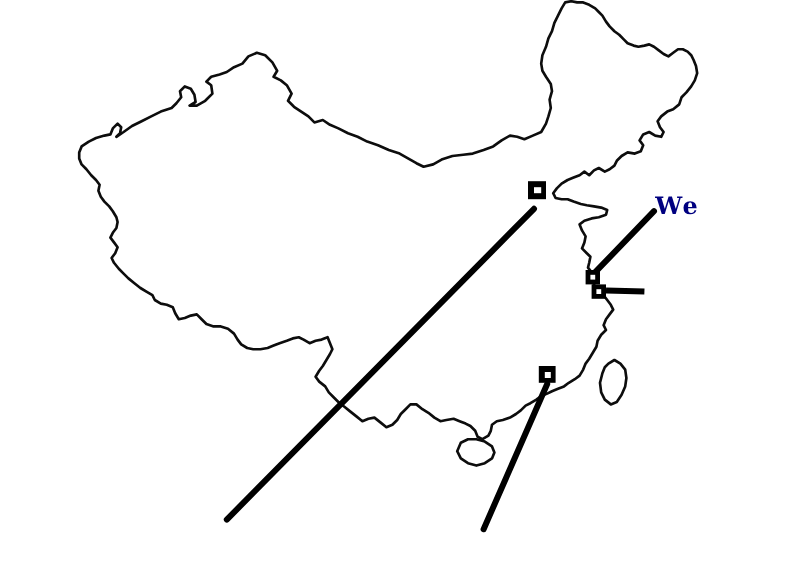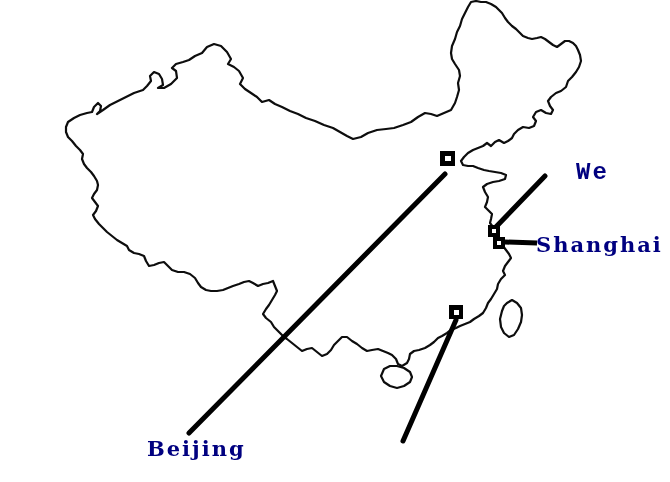--- a/index.html
+++ b/index.html
@@ -21,21 +21,21 @@
     color:#000080;
     font-weight:bold;
     font-size:21px;
     letter-spacing:2px;
     white-space:nowrap;
     line-height:1.1;
   }
   .lbl-beijing{left:147px;top:437px;}
   .lbl-guangzhou{left:358px;top:440px;}
   .lbl-shanghai{left:536px;top:233px;}
-  .lbl-we{left:576px;top:160px;font-size:24px;font-family:Liberation Mono, monospace;}
+  .lbl-we{left:546px;top:160px;font-size:20px;}
 </style>
 </head>
 <body>
 
 <div id="screen">
 
   <svg width="670" height="482" viewBox="0 0 670 482">
 
     <path class="outline" d="
       M68,122 L74,118 80,115 87,113 92,112 94,107 98,103 101,106 100,111 97,114
@@ -97,20 +97,18 @@
     <g>
       <rect class="marker-border" x="493" y="237" width="12" height="12"></rect>
       <rect class="marker-center" x="497" y="241" width="4" height="4"></rect>
     </g>
     <g>
       <rect class="marker-border" x="449" y="305" width="14" height="14"></rect>
       <rect class="marker-center" x="454" y="310" width="5" height="5"></rect>
     </g>
   </svg>
 
-  <div class="city-label lbl-beijing">Beijing</div>
 
 
-  <div class="city-label lbl-shanghai">Shanghai</div>
 
   <div class="city-label lbl-we">We</div>
 
 </div>
 
 </body></html>

